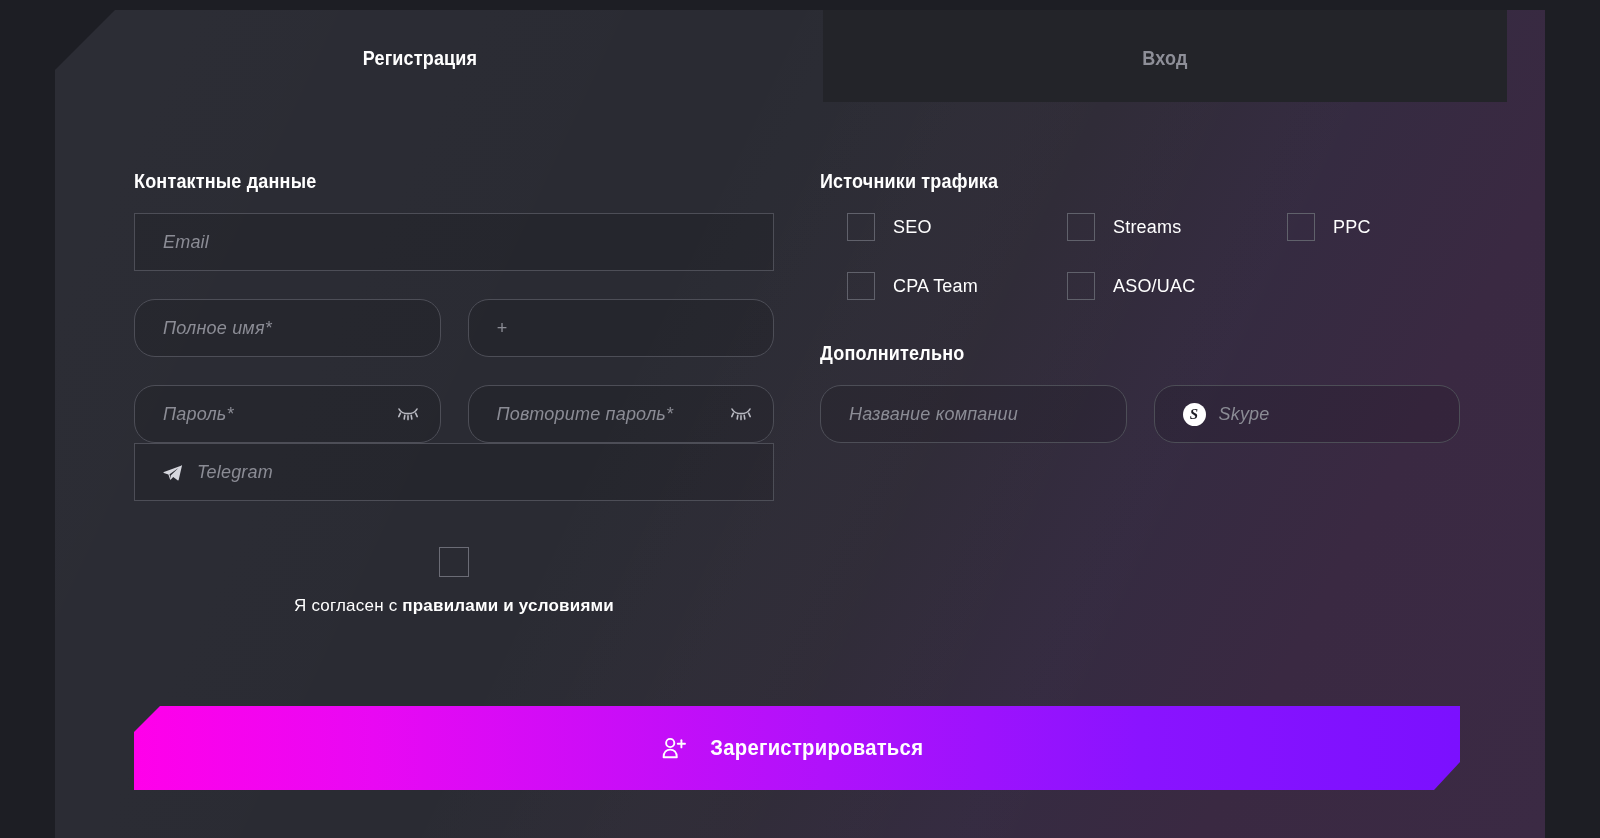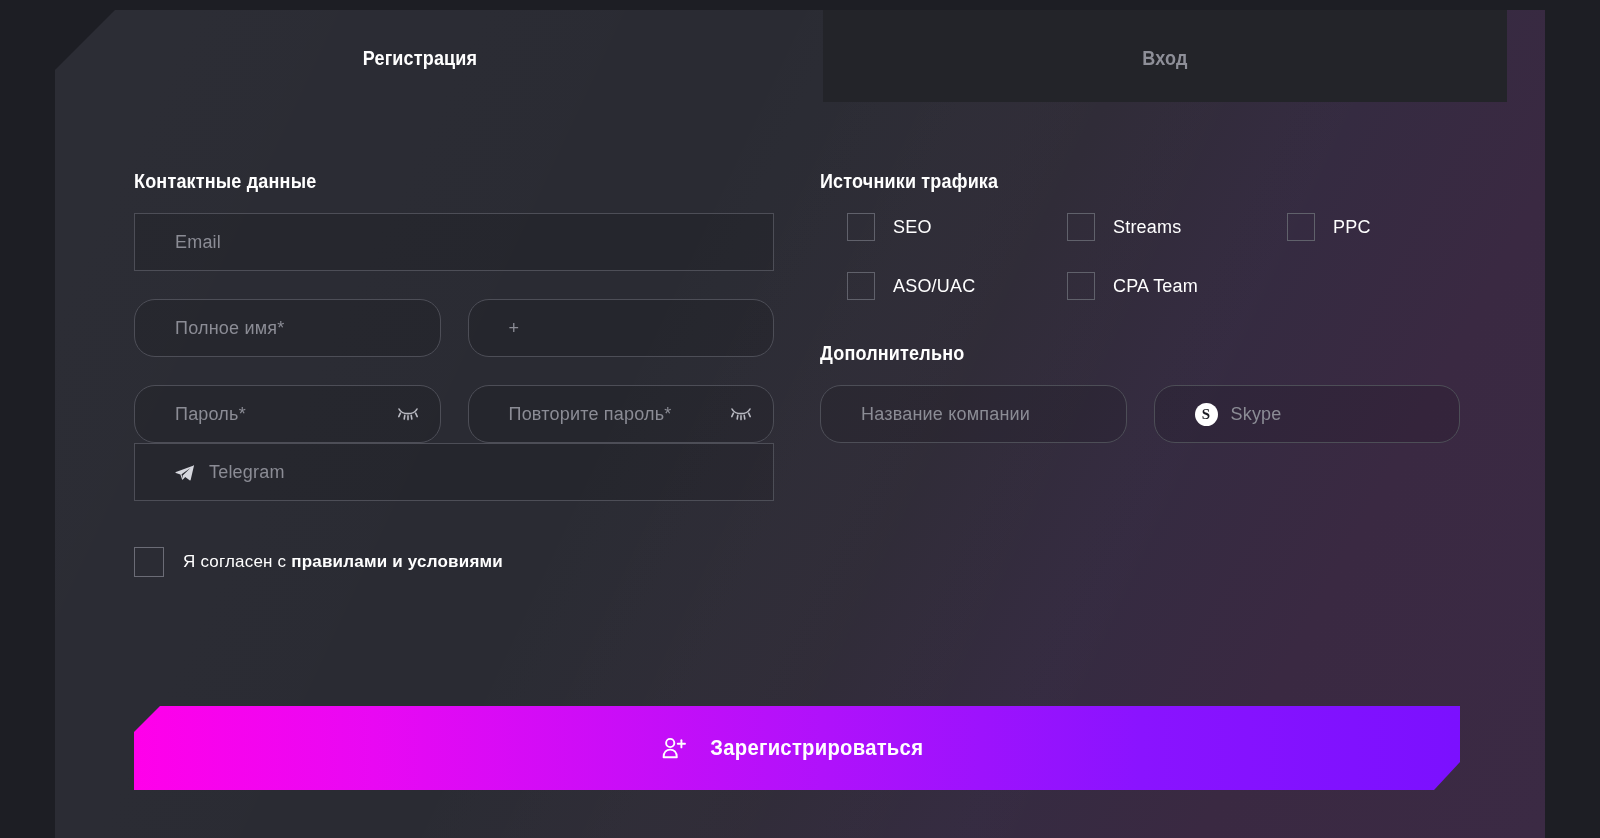--- a/index.html
+++ b/index.html
@@ -111,21 +111,22 @@
   }
 
   
   .field {
     position: relative;
     border: 1px solid #4d4e57;
     background: rgba(0,0,0,0.10);
     height: 58px;
     display: flex;
     align-items: center;
-    padding: 0 40px;
+    padding: 0 28px;
+    font-style: italic;
   }
 
   .field .ph {
     color: #8b8c95;
     font-size: 18px;
     letter-spacing: 0.2px;
     white-space: nowrap;
   }
 
   .row2 {
@@ -202,20 +203,21 @@
     letter-spacing: 0.2px;
     white-space: nowrap;
   }
 
   
   .terms {
     display: flex;
     align-items: center;
     gap: 19px;
     margin-top: 46px;
+    flex-direction: column;
   }
 
   .terms .cbox { width: 30px; height: 30px; border-color: #6b6c76; }
 
   .terms-text {
     color: #ffffff;
     font-size: 17px;
     letter-spacing: 0.2px;
     white-space: nowrap;
   }
@@ -347,25 +349,25 @@
         <div class="src-item">
           <div class="cbox"></div>
           <span class="src-label">Streams</span>
         </div>
         <div class="src-item">
           <div class="cbox"></div>
           <span class="src-label">PPC</span>
         </div>
         <div class="src-item">
           <div class="cbox"></div>
+          <span class="src-label">CPA Team</span>
+        </div>
+        <div class="src-item">
+          <div class="cbox"></div>
           <span class="src-label">ASO/UAC</span>
-        </div>
-        <div class="src-item">
-          <div class="cbox"></div>
-          <span class="src-label">CPA Team</span>
         </div>
       </div>
 
 
       <div class="section-title" style="margin-top:32px;">Дополнительно</div>
 
       <div class="row2" style="margin-top:0;">
         <div class="field">
           <span class="ph">Название компании</span>
         </div>

